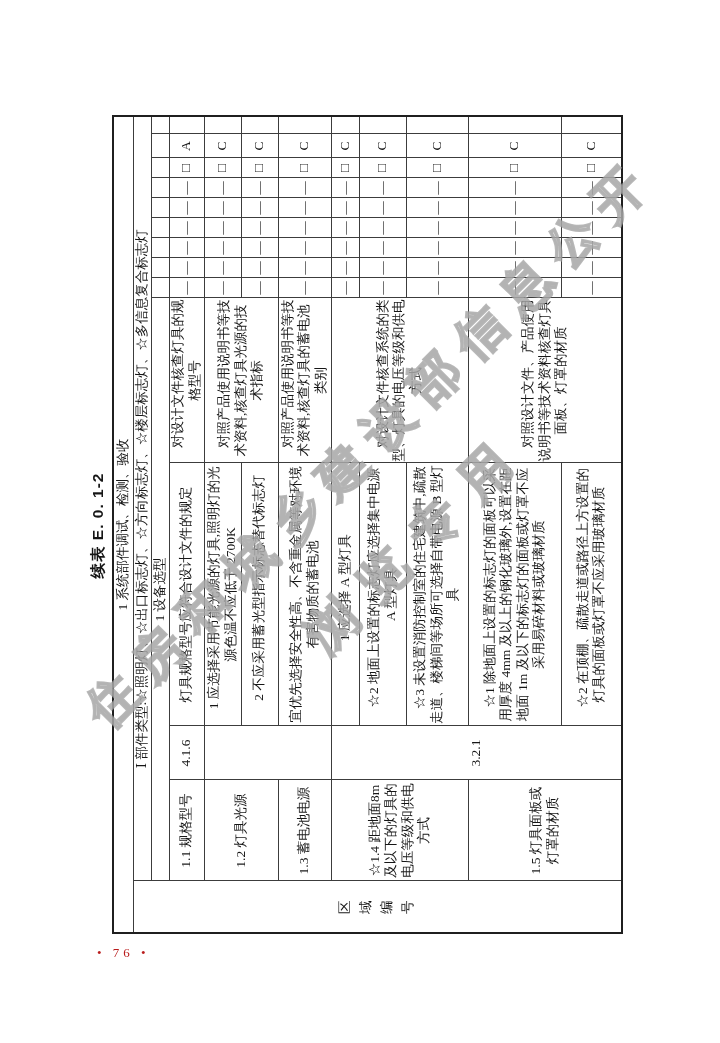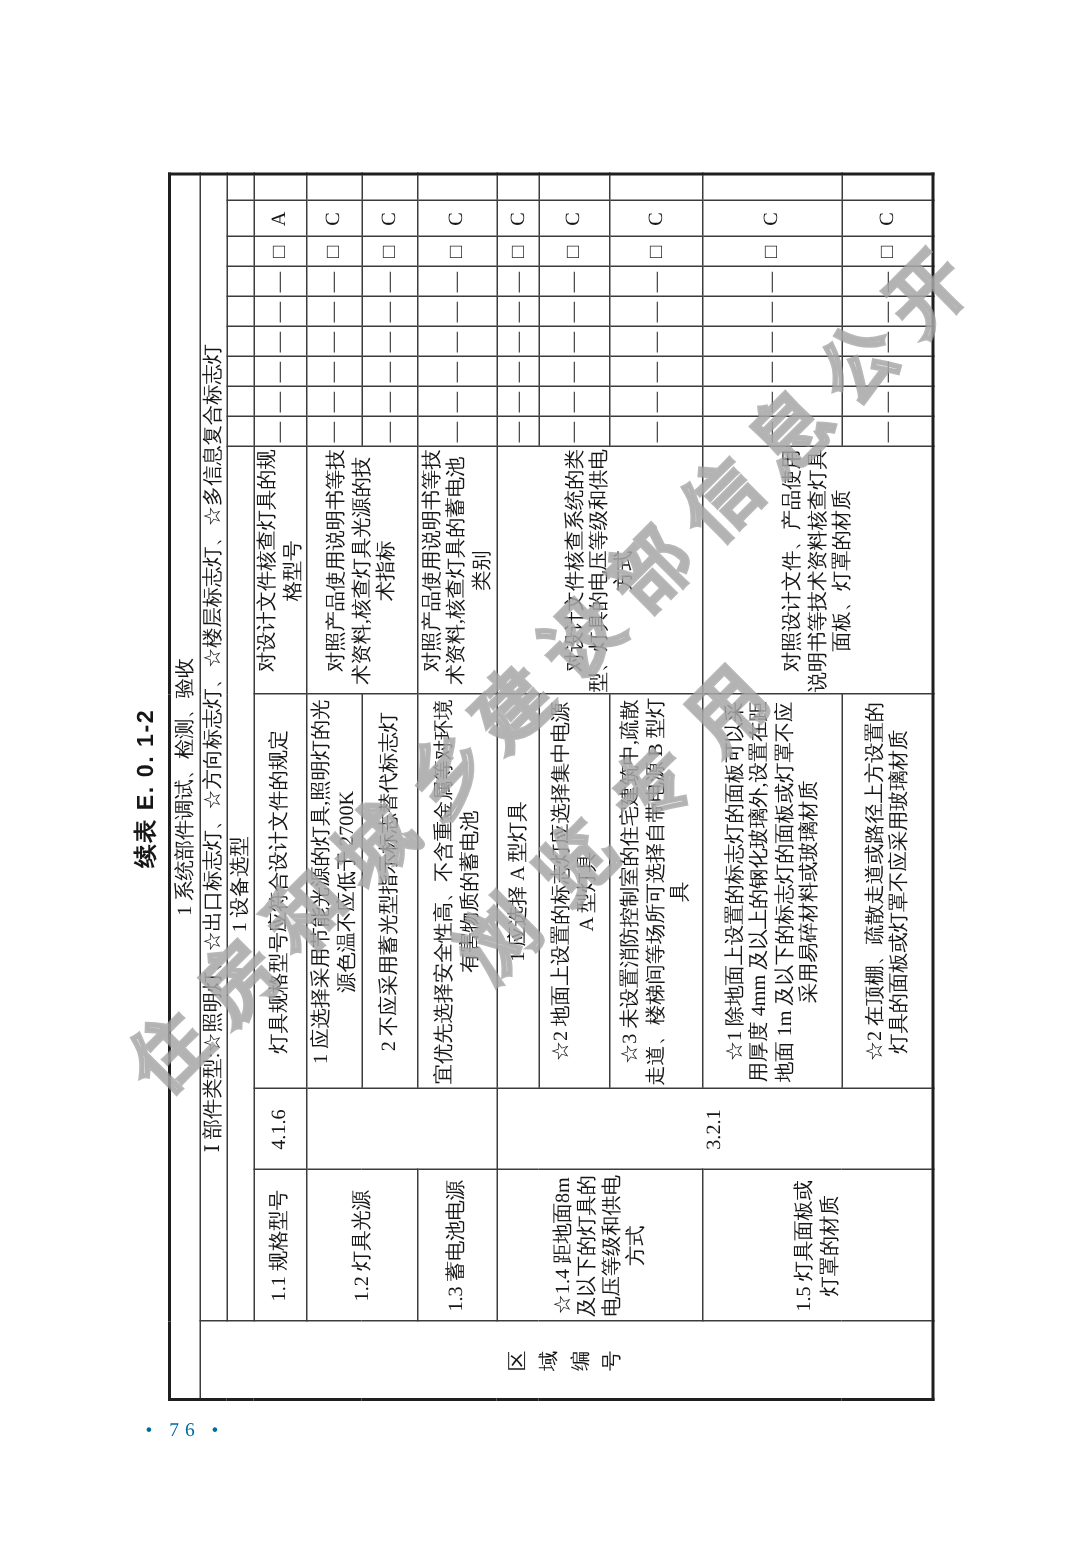--- a/index.html
+++ b/index.html
@@ -51,21 +51,21 @@
   .wm {
     position:absolute; transform:rotate(-45deg); transform-origin:0 50%;
     font-size:50px; font-weight:bold; white-space:nowrap; z-index:6;
     color:rgba(219,219,219,0.50); -webkit-text-stroke:2px rgba(156,156,156,0.72);
     font-family:"Liberation Sans","DejaVu Sans",sans-serif;
   }
   .wm1 { left:95px;  top:685px; letter-spacing:15px; }
   .wm2 { left:315px; top:610px; letter-spacing:22px; }
   .pageno {
     position:absolute; left:97px; top:945px; font-size:13px;
-    letter-spacing:4px; color:#0369a1;
+    letter-spacing:4px; color:#b91c1c;
   }
 </style>
 </head>
 <body>
 
 <div class="page">
 
   <div class="stage">
     <div class="tbl-title">续表 E. 0. 1-2</div>
 

